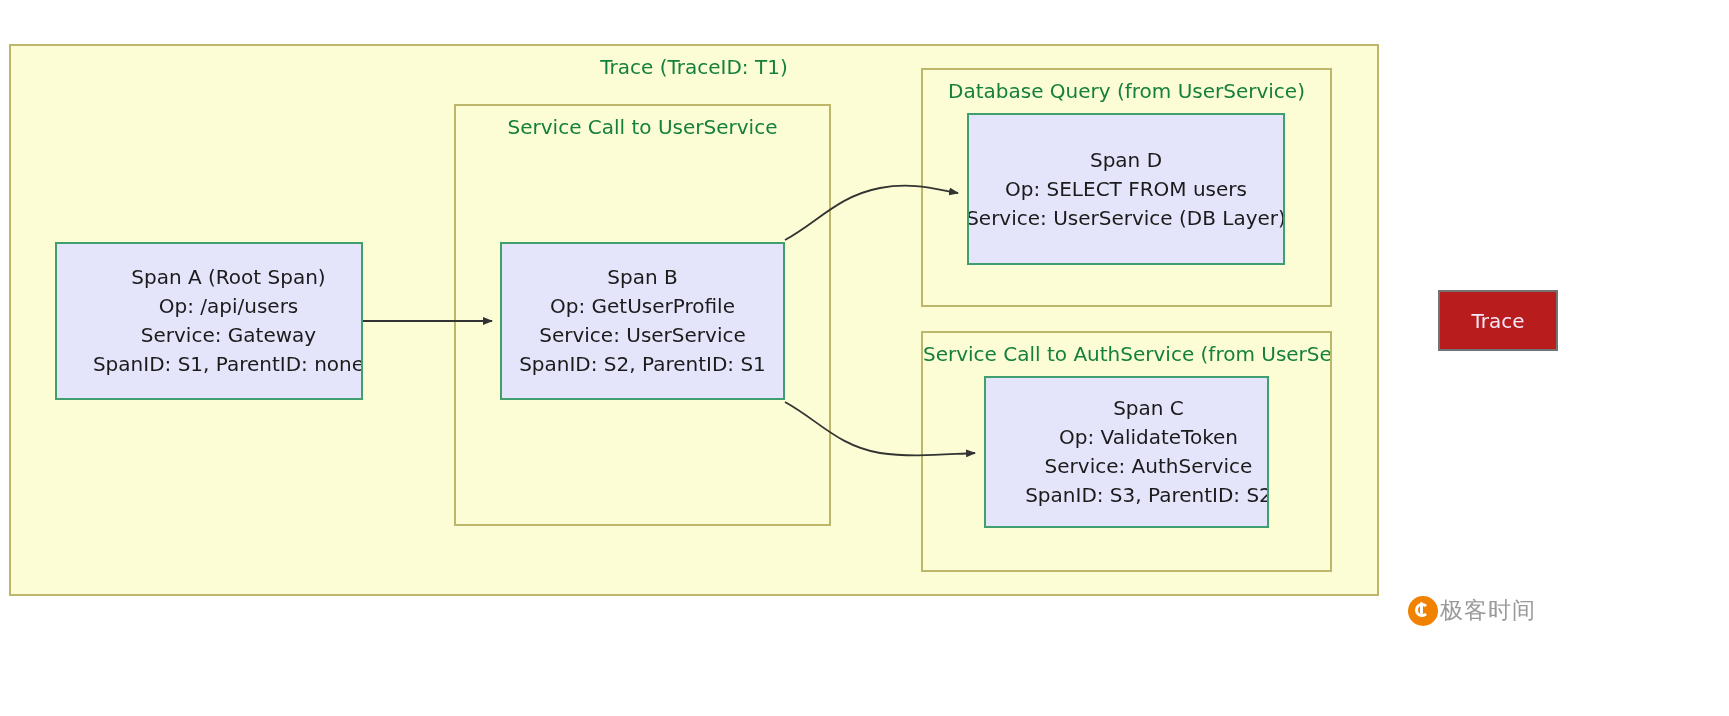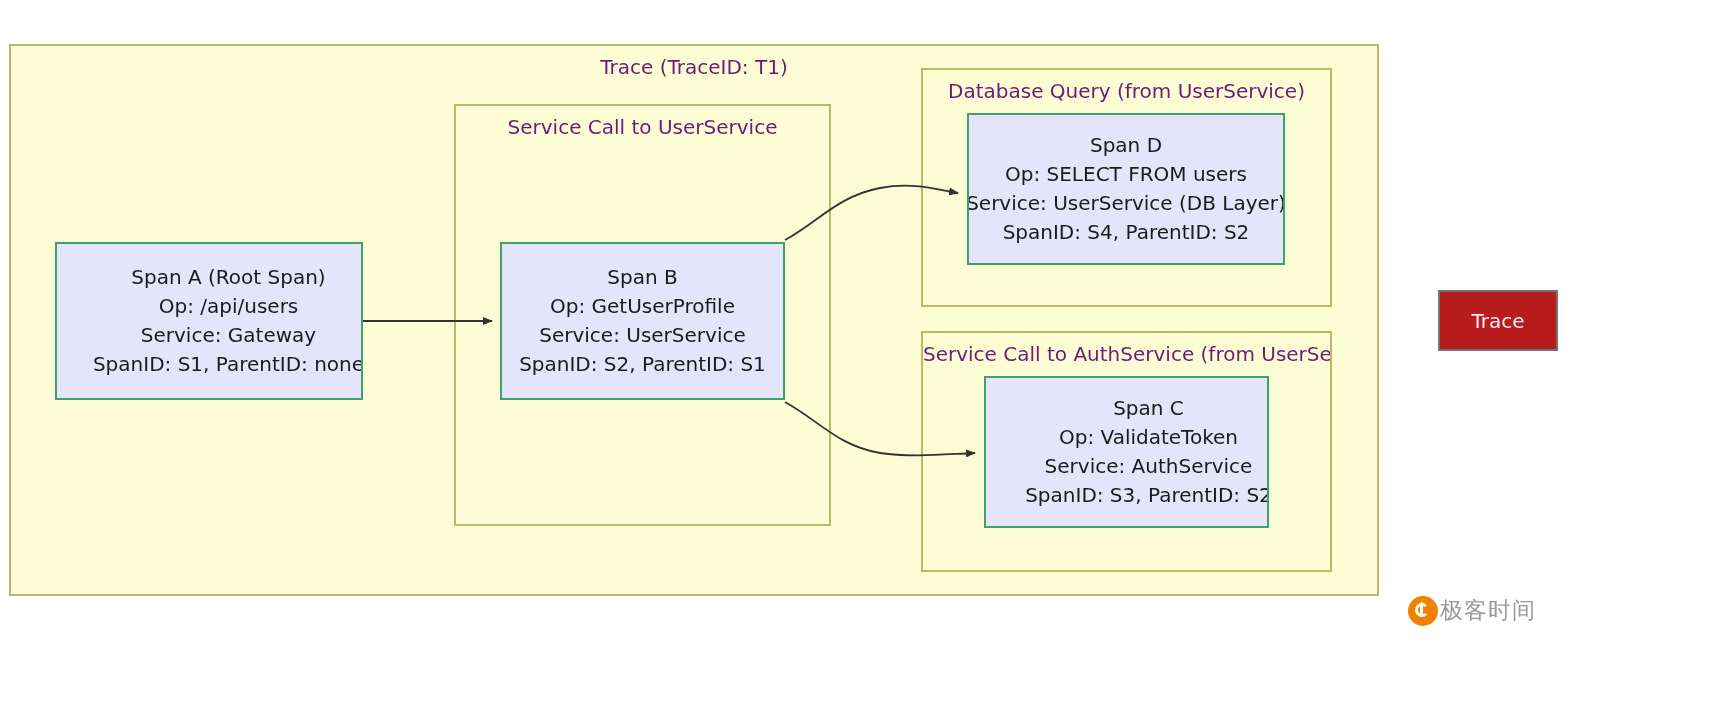--- a/index.html
+++ b/index.html
@@ -29,21 +29,21 @@
     border: 2px solid #bdb76b;
     box-sizing: border-box;
   }
   .cluster-label {
     position: absolute;
     top: 9px;
     left: 0;
     width: 100%;
     text-align: center;
     font-size: 20px;
-    color: #701a75;
+    color: #15803d;
     white-space: nowrap;
     overflow: hidden;
     box-sizing: border-box;
     padding: 0 0;
   }
 
   #trace-cluster   { left: 9px;   top: 44px;  width: 1370px; height: 552px; }
   #userservice-cluster { left: 454px; top: 104px; width: 377px; height: 422px; }
   #db-cluster      { left: 921px; top: 68px;  width: 411px;  height: 239px; }
   #auth-cluster    { left: 921px; top: 331px; width: 411px;  height: 241px; }
@@ -191,21 +191,20 @@
     <div class="line">Span B</div>
     <div class="line">Op: GetUserProfile</div>
     <div class="line">Service: UserService</div>
     <div class="line">SpanID: S2, ParentID: S1</div>
   </div>
 
   <div class="span" id="span-d">
     <div class="line">Span D</div>
     <div class="line">Op: SELECT FROM users</div>
     <div class="line">Service: UserService (DB Layer)</div>
-    <div class="line">SpanID: S4, ParentID: S2</div>
   </div>
 
   <div class="span" id="span-c">
     <div class="line">Span C</div>
     <div class="line">Op: ValidateToken</div>
     <div class="line">Service: AuthService</div>
     <div class="line">SpanID: S3, ParentID: S2</div>
   </div>
 
   <div id="legend-trace">

